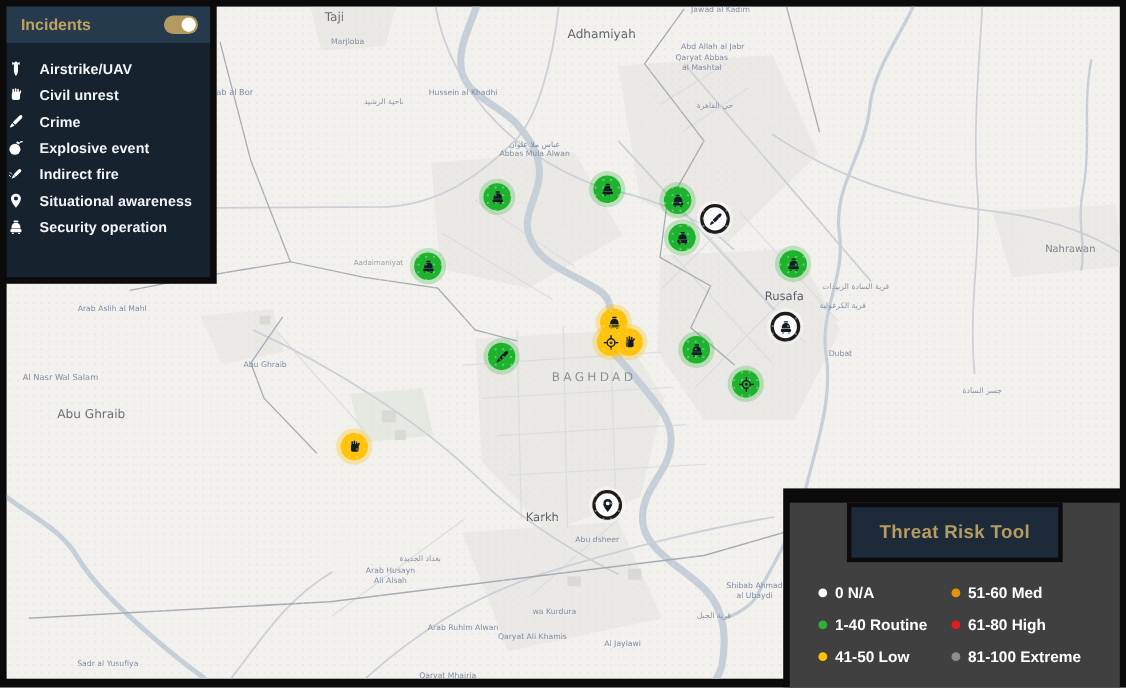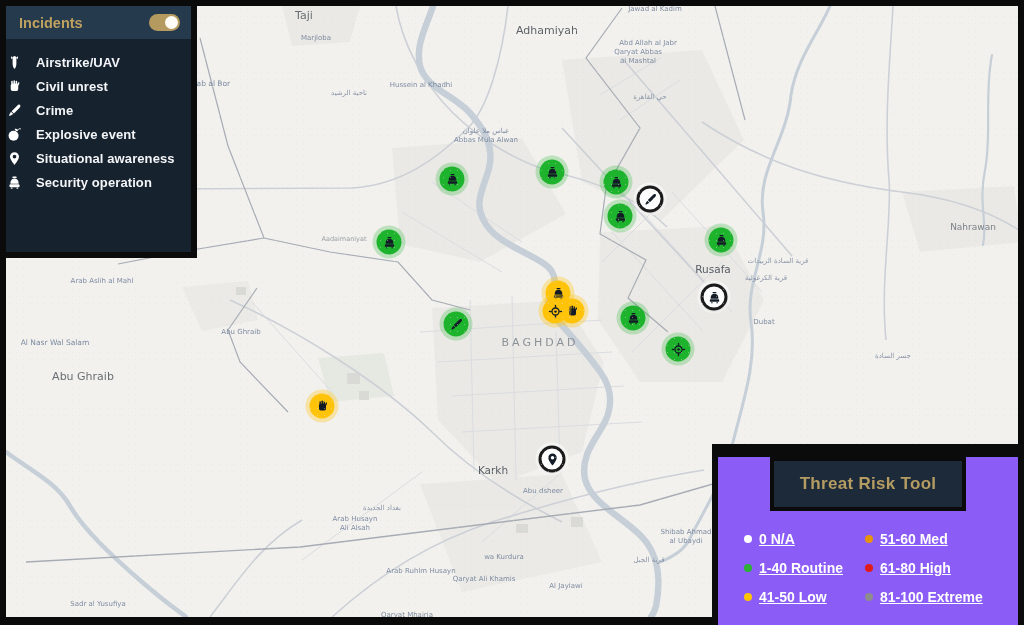--- a/index.html
+++ b/index.html
@@ -64,32 +64,32 @@
   #incident-list{padding-top:11px;}
   .legend-row{display:flex;align-items:center;height:24px;cursor:pointer;}
   .legend-icon{width:17px;display:flex;justify-content:center;margin-right:13px;}
   .legend-icon svg{width:15px;height:15px;fill:#ffffff;color:#ffffff;display:block;}
   .legend-label{color:#f3f5f7;font-size:13px;font-weight:600;letter-spacing:.1px;}
   
   #threat{
     position:absolute;left:712px;top:444px;width:312px;height:181px;
     background:#0b0b0b;padding:6px;box-sizing:border-box;z-index:5;
   }
-  #threat .inner{background:#8b5cf6;height:100%;box-sizing:border-box;}
+  #threat .inner{background:#404040;height:100%;box-sizing:border-box;}
   #threat .title-box{
     width:188px;height:46px;margin:7px auto 0;background:#1c2a39;
     border:4px solid #0b0b0b;display:flex;align-items:center;justify-content:center;
   }
   #threat .title{color:#b59c62;font-weight:bold;font-size:17px;letter-spacing:.3px;}
   #threat-legend{
     display:grid;grid-auto-flow:column;grid-template-rows:repeat(3,1fr);
     grid-template-columns:auto auto;column-gap:22px;
     padding:13px 8px 8px 26px;height:88px;align-items:center;justify-content:start;
   }
-  .threat-row{display:flex;align-items:center;gap:7px;color:#ffffff;font-weight:bold;font-size:14px;text-decoration:underline;}
+  .threat-row{display:flex;align-items:center;gap:7px;color:#ffffff;font-weight:bold;font-size:14px;}
   .dot{width:8px;height:8px;border-radius:50%;flex:0 0 8px;}
 </style>
 </head>
 <body>
 
 <div id="map">
   <svg id="basemap" width="1012" height="611" viewBox="0 0 1012 611" preserveAspectRatio="none">
 
     <g fill="#e9e8e4" opacity="0.8" stroke="none">
       <polygon points="386,142 516,132 560,208 474,256 394,238"></polygon>
@@ -188,21 +188,21 @@
       <span class="map-label town" style="left: 77px; top: 371px;">Abu Ghraib</span>
       <span class="map-label district" style="left: 707px; top: 264px;">Rusafa</span>
       <span class="map-label caps" style="left: 534px; top: 337px;">BAGHDAD</span>
       <span class="map-label district" style="left: 487px; top: 465px;">Karkh</span>
       <span class="map-label tiny" style="left: 537px; top: 485px;">Abu dsheer</span>
       <span class="map-label tiny" style="left: 92px; top: 598px;">Sadr al Yusufiya</span>
       <span class="map-label tiny-ar" style="left: 376px; top: 502px;">بغداد الجديدة</span>
       <span class="map-label tiny" style="left: 349px; top: 518px;">Arab Husayn
 Ali Alsah</span>
       <span class="map-label tiny" style="left: 498px; top: 551px;">wa Kurdura</span>
-      <span class="map-label tiny" style="left: 415px; top: 565px;">Arab Ruhlm Husayn</span>
+      <span class="map-label tiny" style="left: 415px; top: 565px;">Arab Ruhlm Alwan</span>
       <span class="map-label tiny" style="left: 478px; top: 573px;">Qaryat Ali Khamis</span>
       <span class="map-label tiny" style="left: 560px; top: 580px;">Al Jaylawi</span>
       <span class="map-label tiny" style="left: 680px; top: 531px;">Shibab Ahmad
 al Ubaydi</span>
       <span class="map-label tiny-ar" style="left: 643px; top: 554px;">قرية الجبل</span>
       <span class="map-label tiny" style="left: 401px; top: 609px;">Qaryat Mhajria</span>
     </div>
   <div id="marker-layer">
       <div class="marker routine" style="left: 446px; top: 173px;">
         <svg viewBox="0 0 24 24">
@@ -388,20 +388,32 @@
               <circle cx="10.5" cy="14" r="8"></circle>
               <rect x="12.5" y="3.2" width="5" height="3" rx="1" transform="rotate(28 15 4.7)"></rect>
               <path d="M17.5 4.5c1.2-1.6 2.8-2 4.5-1.5" fill="none" stroke="currentColor" stroke-width="1.6"></path>
             </svg>
           </span>
           <span class="legend-label">Explosive event</span>
         </div>
         <div class="legend-row">
           <span class="legend-icon">
             <svg viewBox="0 0 24 24">
+              <g transform="rotate(45 12 12)">
+                <rect x="9.6" y="2" width="4.8" height="13" rx="2.4"></rect>
+                <path d="M9.6 15h4.8L12 21z"></path>
+              </g>
+              <path d="M3 9l3 3M2 13l2.5 2.5" stroke="currentColor" stroke-width="1.4" fill="none"></path>
+            </svg>
+          </span>
+          <span class="legend-label">Indirect fire</span>
+        </div>
+        <div class="legend-row">
+          <span class="legend-icon">
+            <svg viewBox="0 0 24 24">
               <path d="M12 1.8c-4 0-7.2 3.1-7.2 7 0 5.2 7.2 13.4 7.2 13.4s7.2-8.2 7.2-13.4c0-3.9-3.2-7-7.2-7zm0 10a3 3 0 1 1 0-6 3 3 0 0 1 0 6z"></path>
             </svg>
           </span>
           <span class="legend-label">Situational awareness</span>
         </div>
         <div class="legend-row">
           <span class="legend-icon">
             <svg viewBox="0 0 24 24">
               <rect x="8.5" y="2.5" width="7" height="2.2" rx="1.1"></rect>
               <path d="M5.5 14v-1.5C5.5 8 8.2 5.5 12 5.5s6.5 2.5 6.5 7V14z"></path>

